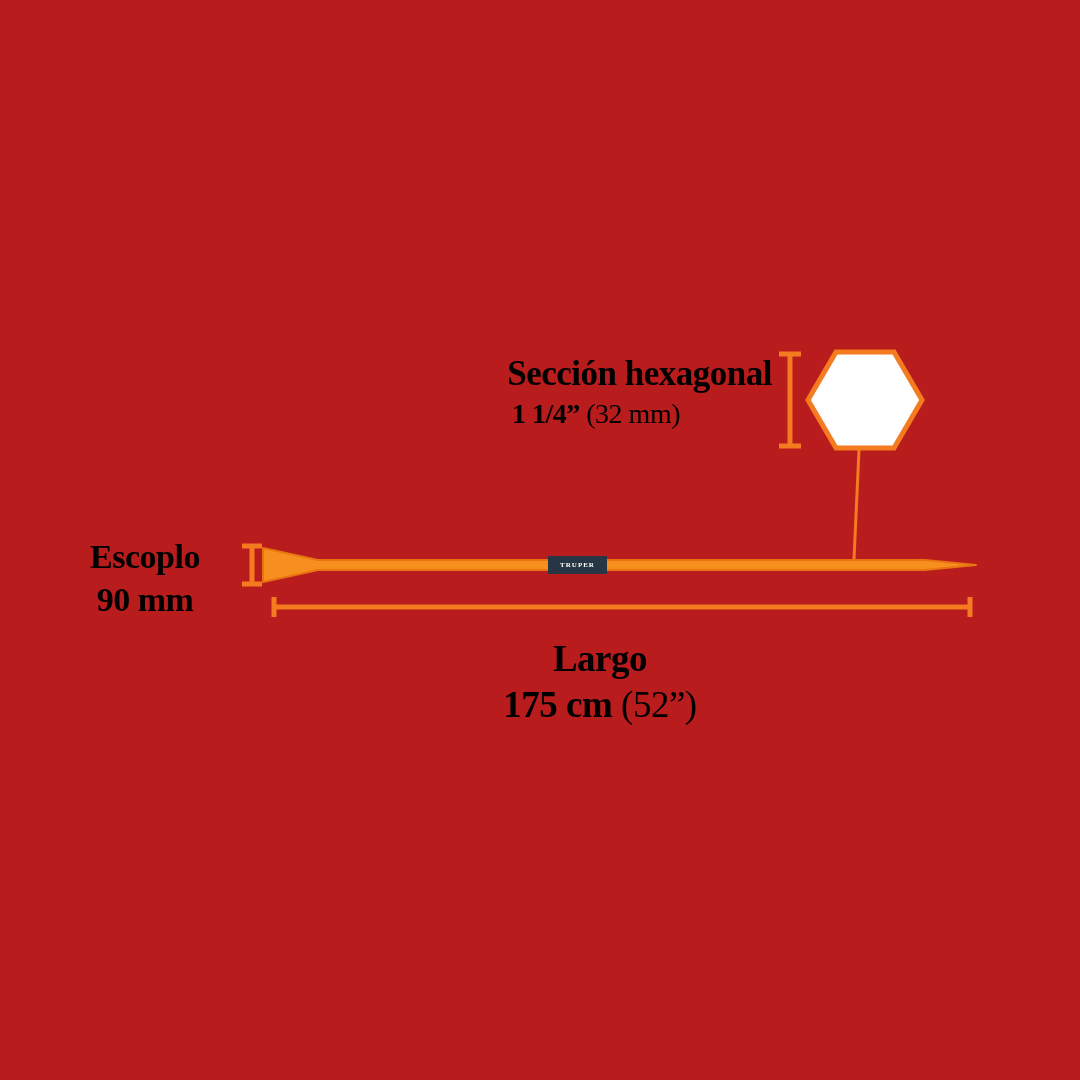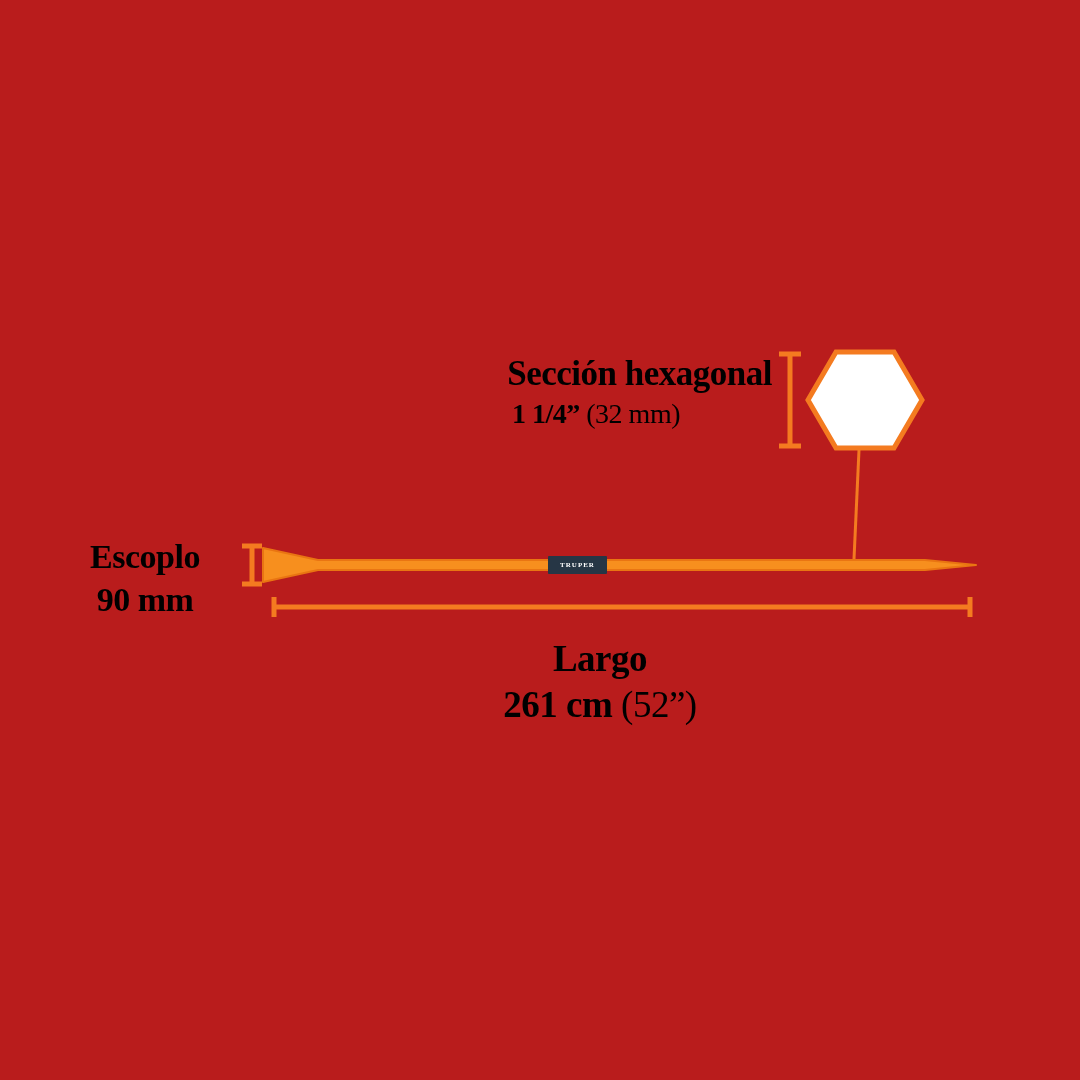--- a/index.html
+++ b/index.html
@@ -122,18 +122,18 @@
   </div>
 
   <div class="lbl chisel-lbl">
     <div>Escoplo</div>
     <div>90 mm</div>
   </div>
 
   <div class="lbl length-lbl">
     <div class="bold">Largo</div>
     <div>
-      <span class="bold">261 cm</span>
+      <span class="bold">175 cm</span>
       <span class="reg">(52”)</span>
     </div>
   </div>
 
 </div>
 
 </body></html>

